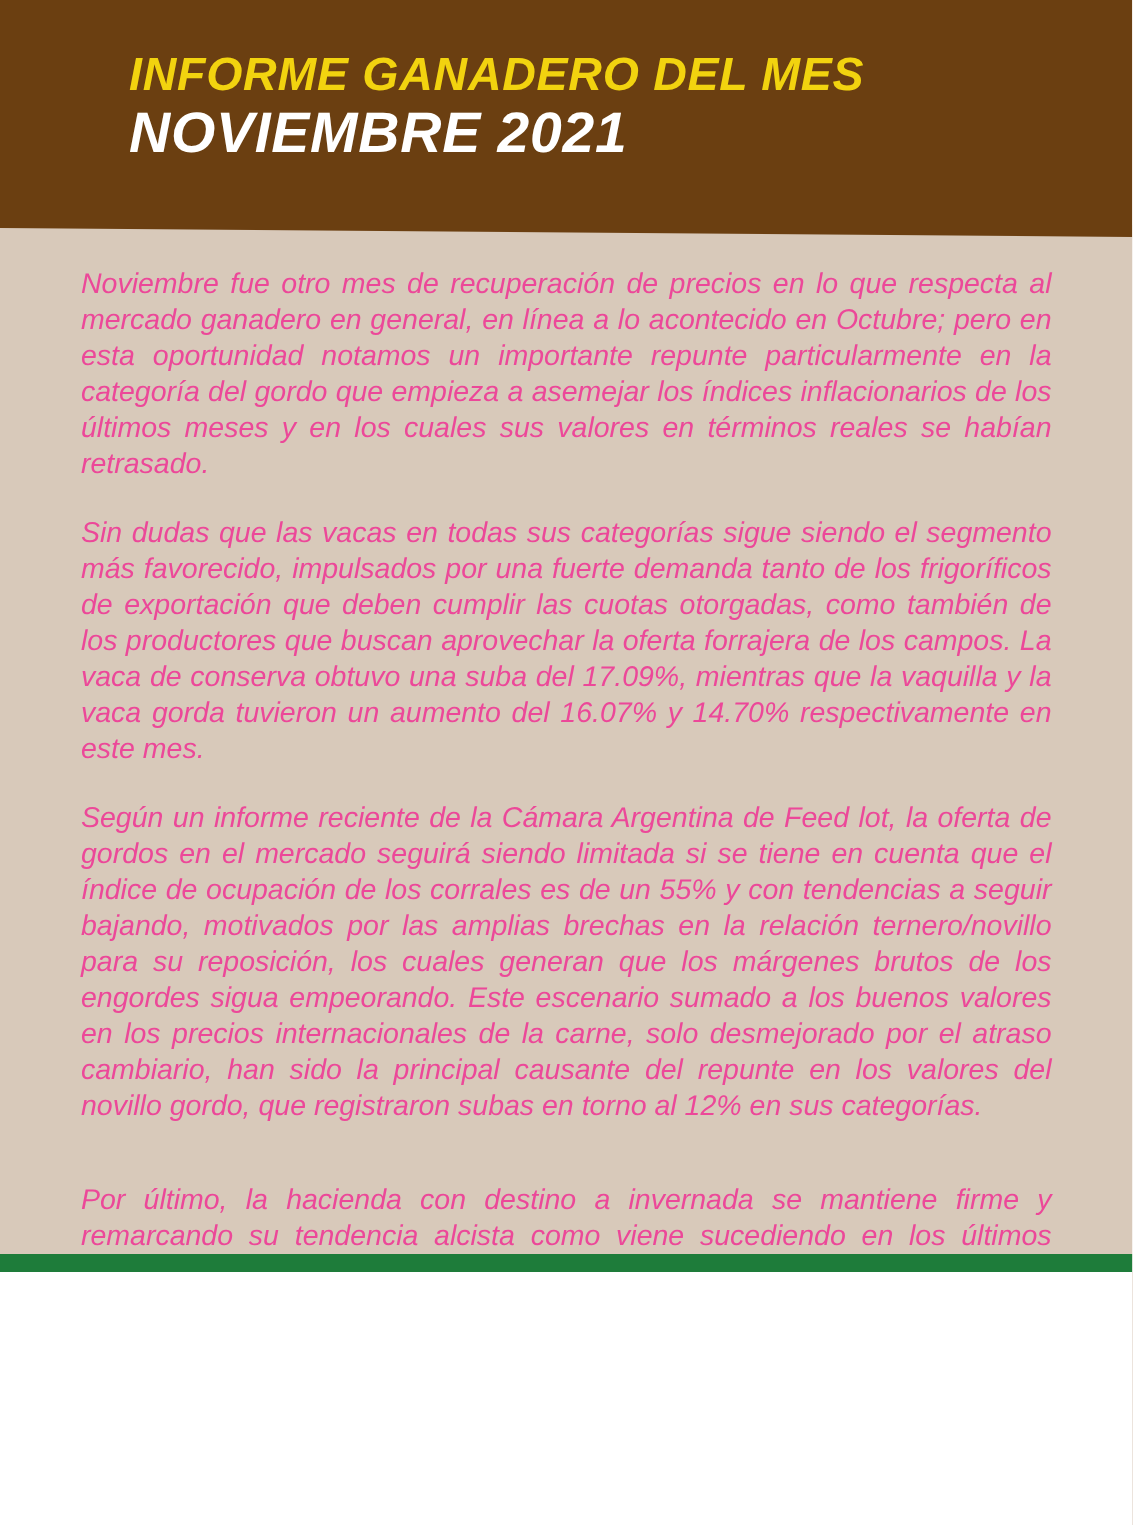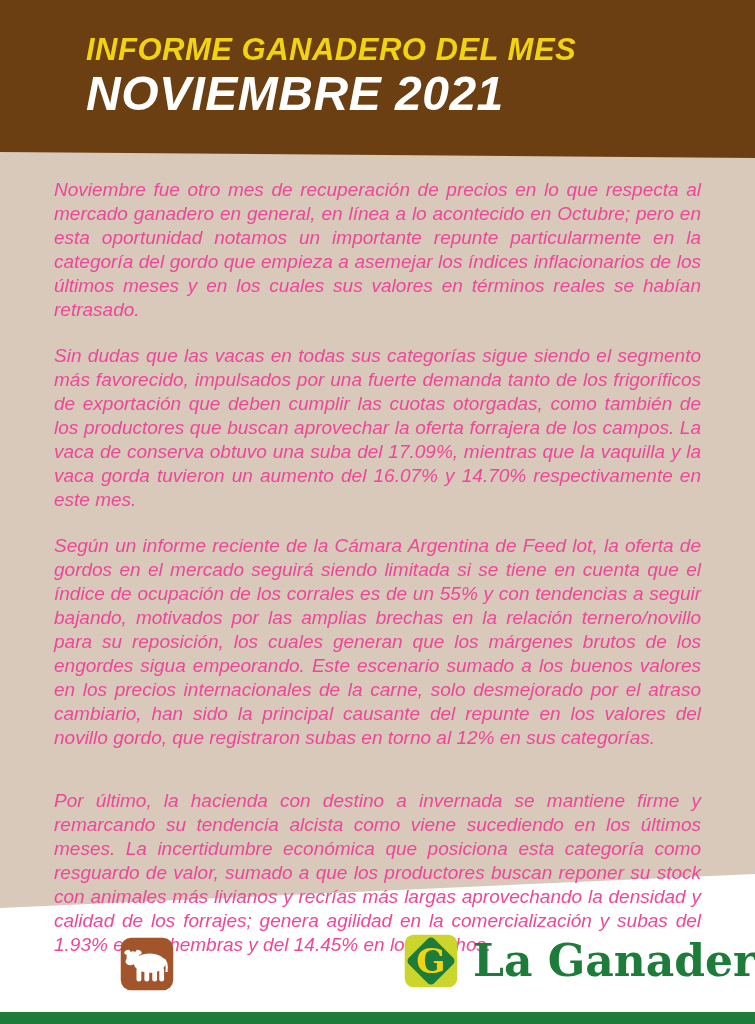--- a/index.html
+++ b/index.html
@@ -1,36 +1,36 @@
 <!DOCTYPE html>
 <html><head>
 <meta charset="utf-8">
 <style>
   html,body{margin:0;padding:0;background:#ffffff;}
   .page{
     position:relative;
-    width:755px;height:1024px;
+    width:755px;height:848px;
     overflow:hidden;
     background:#ffffff;
     font-family:"Liberation Sans",sans-serif;
   }
   
   .header{
     position:absolute;top:0;left:0;width:755px;height:158px;
     background:#6b3f11;
     clip-path:polygon(0 0,100% 0,100% 100%,0 calc(100% - 6px));
     z-index:3;
   }
   .header-text{position:absolute;left:86px;top:33px;}
   .kicker{
     font-style:italic;font-weight:bold;font-size:31px;line-height:1.1;
     color:#f2d30f;letter-spacing:0.5px;white-space:nowrap;
   }
   .page-title{
-    font-style:italic;font-weight:bold;font-size:48px;line-height:1.0;
+    font-style:italic;font-weight:bold;font-size:38px;line-height:1.0;
     color:#ffffff;letter-spacing:0.5px;margin-top:3px;white-space:nowrap;
   }
   
   .body-bg{
     position:absolute;top:150px;left:0;width:755px;height:758px;
     background:#d8c9ba;
     clip-path:polygon(0 0,100% 0,100% calc(100% - 34px),0 100%);
     z-index:1;
   }
   .content{

